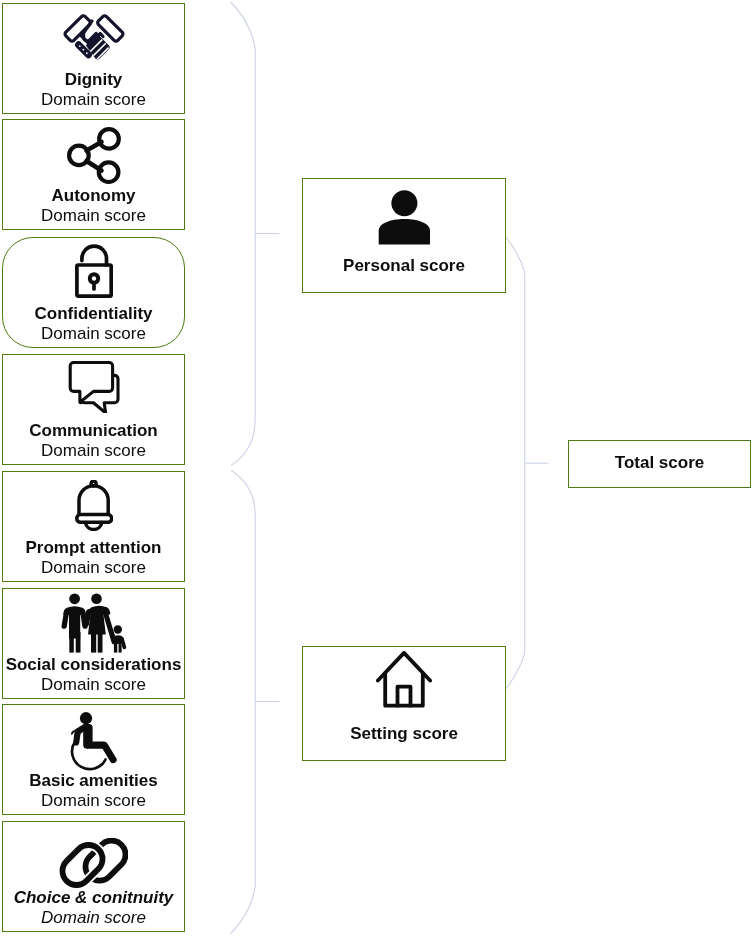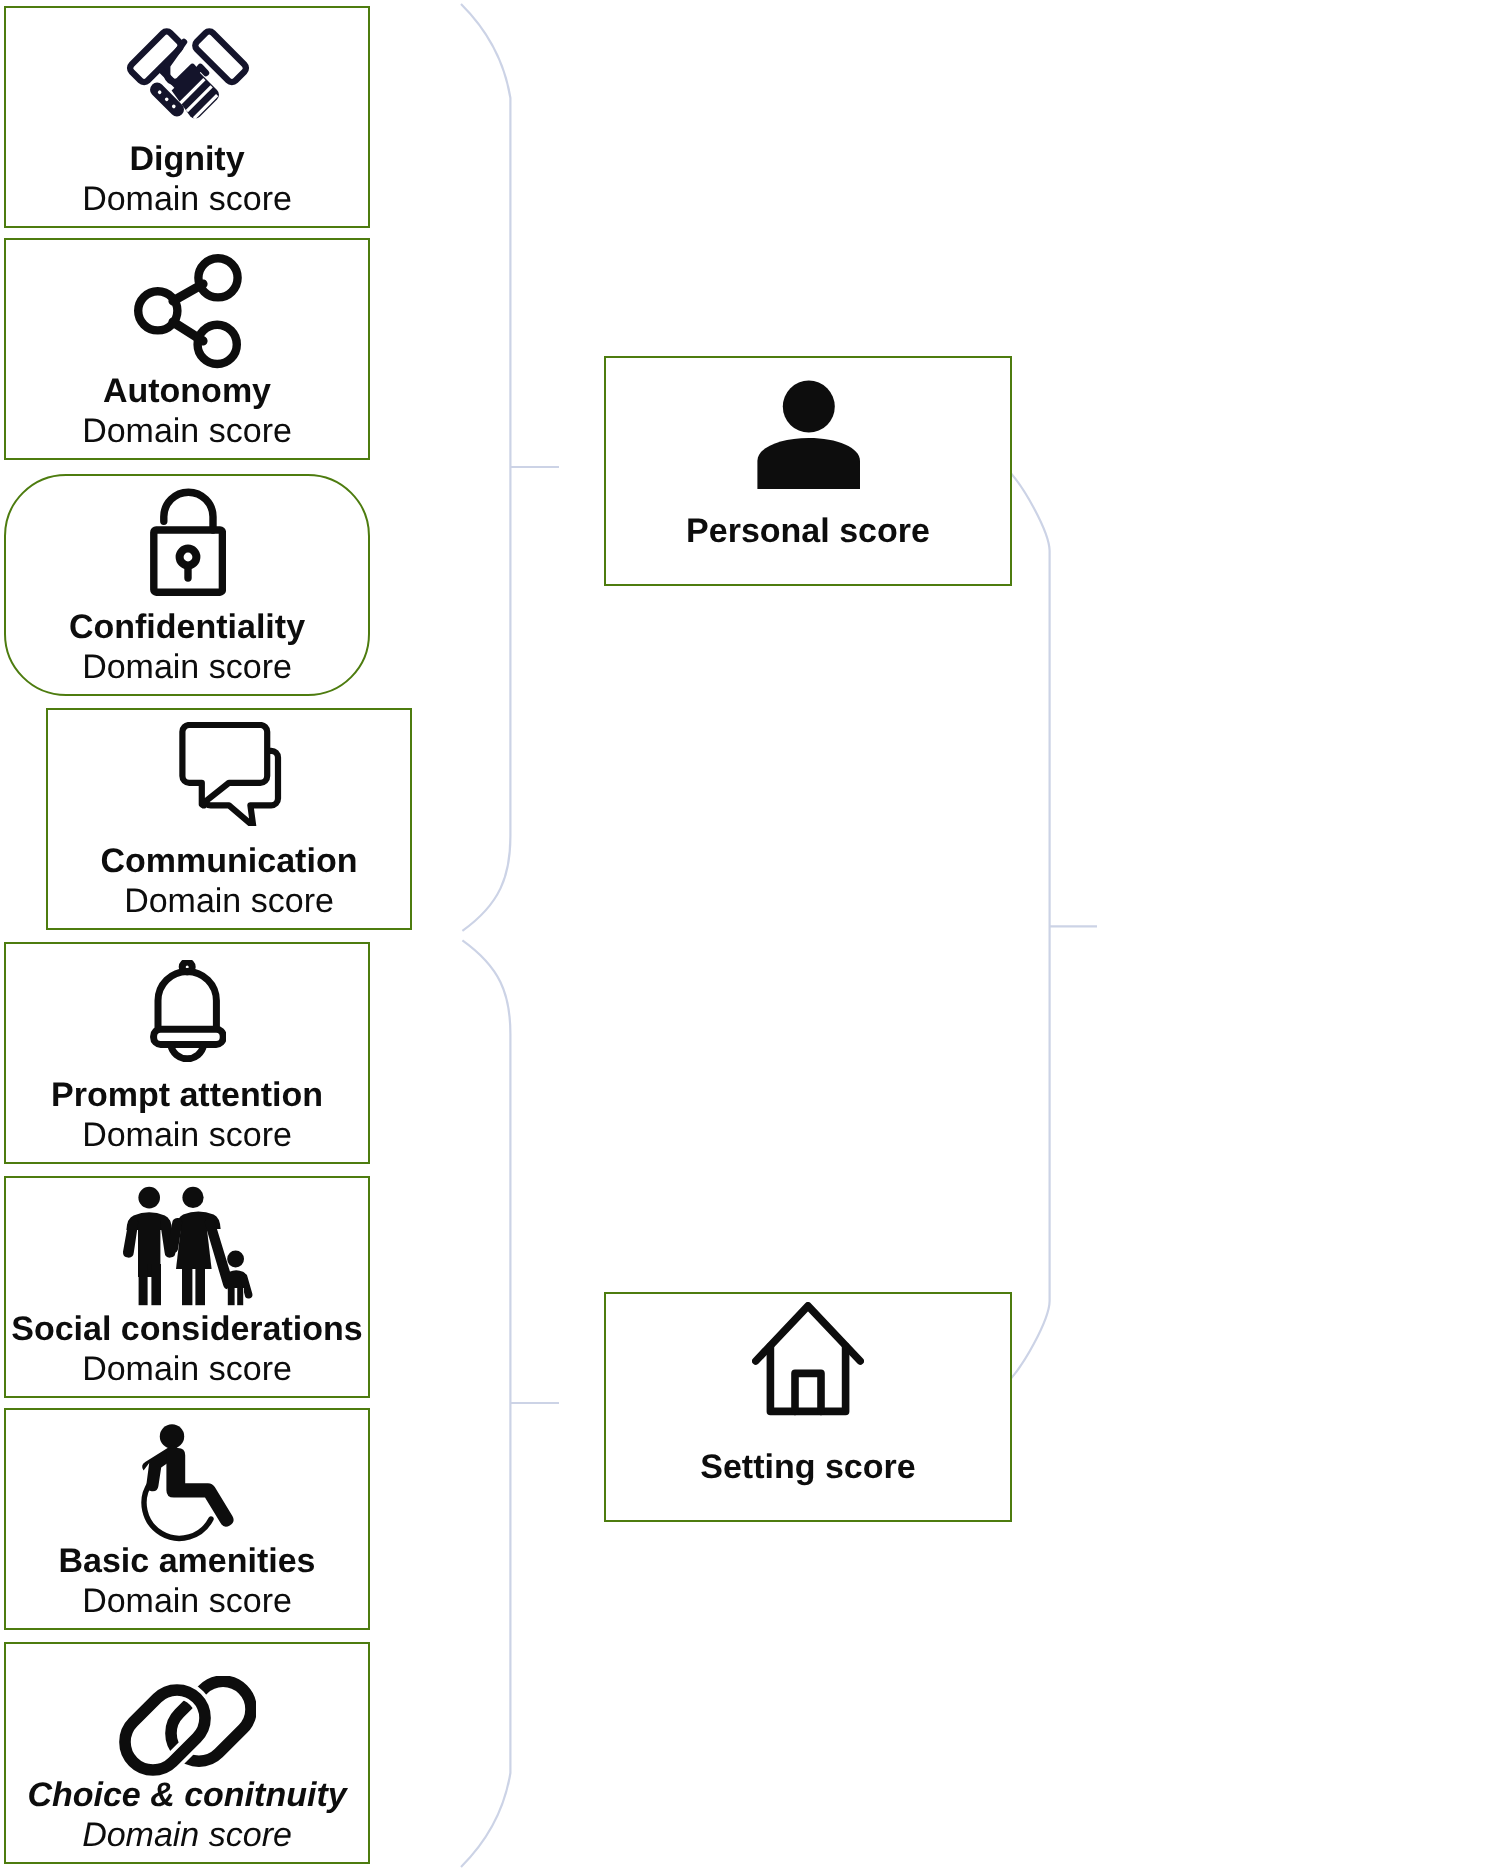--- a/index.html
+++ b/index.html
@@ -91,21 +91,21 @@
        <path d="M6.9 17.6 L6.9 15.4 a12.3 12.3 0 0 1 24.6 0 L31.5 22.0"></path>
        <rect x="1.9" y="22.0" width="34.3" height="31.1" rx="1.2"></rect>
        <circle cx="19.0" cy="35.5" r="4.2" stroke-width="4.0"></circle>
        <path d="M19.0 39.9 L19.0 46.0"></path>
      </g>
           </svg>
         </div>
         <div class="label-main" style="top: 67px;">Confidentiality</div>
         <div class="label-sub" style="top: 87px;">Domain score</div>
       </div>
-      <div class="node domain-box" style="top: 354px; margin-left: 21px;">
+      <div class="node domain-box" style="top: 354px;">
         <div class="icon-wrap" style="top: 6px;">
           <svg width="52" height="52" viewBox="0 0 52 52" xmlns="http://www.w3.org/2000/svg">
             <g fill="#ffffff" stroke="#0d0d0d" stroke-width="3.1" stroke-linejoin="round" stroke-linecap="round">
        <path d="M12.9 41.7 L12.9 26.0 M44.6 14.4 L46.6 14.4 a3.4 3.4 0 0 1 3.4 3.4 L50.0 38.3 a3.4 3.4 0 0 1-3.4 3.4 L36.2 41.7 L37.6 52.0 L25.5 41.7 L16.3 41.7 a3.4 3.4 0 0 1-3.4-3.4"></path>
        <path d="M5.6 1.5 L41.2 1.5 a3.4 3.4 0 0 1 3.4 3.4 L44.6 27.0 a3.4 3.4 0 0 1-3.4 3.4 L25.5 30.4 L11.9 41.2 L11.9 30.4 L5.6 30.4 a3.4 3.4 0 0 1-3.4-3.4 L2.2 4.9 a3.4 3.4 0 0 1 3.4-3.4 Z"></path>
      </g>
           </svg>
         </div>
         <div class="label-main" style="top: 67px;">Communication</div>
         <div class="label-sub" style="top: 87px;">Domain score</div>
@@ -205,13 +205,16 @@
        <path d="M1.9 29.5 L28.0 1.9 L54.1 29.5"></path>
        <path d="M9.2 22.2 L9.2 54.7 L46.8 54.7 L46.8 22.2"></path>
        <path d="M21.5 54.7 L21.5 35.7 L34.5 35.7 L34.5 54.7"></path>
      </g>
           </svg>
         </div>
         <div class="label-center" style="top: 78px;">Setting score</div>
       </div>
     </div>
 
+  <div class="node total-box">
+    <div class="label-center" style="top:13px">Total score</div>
+  </div>
 </div>
 
 </body></html>

